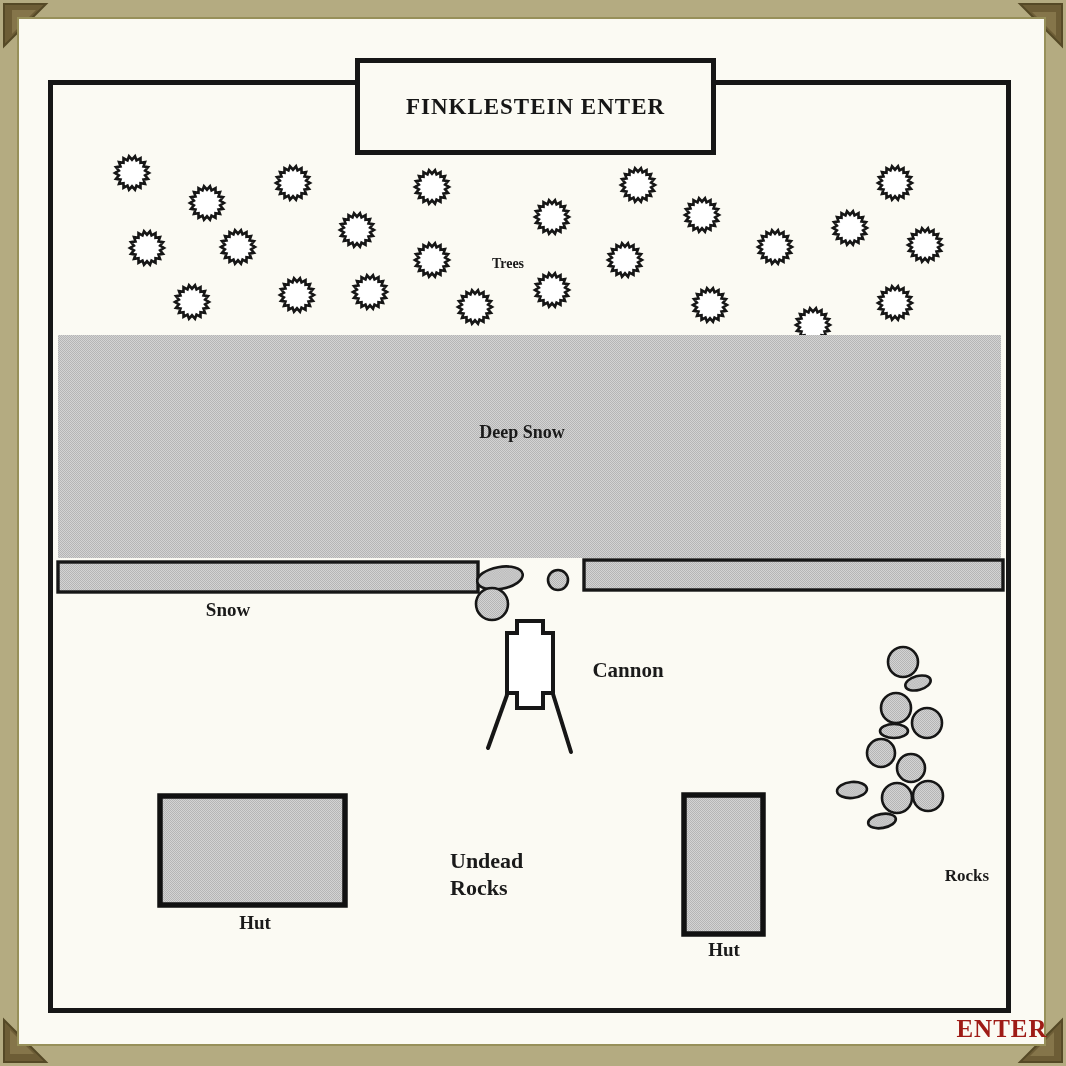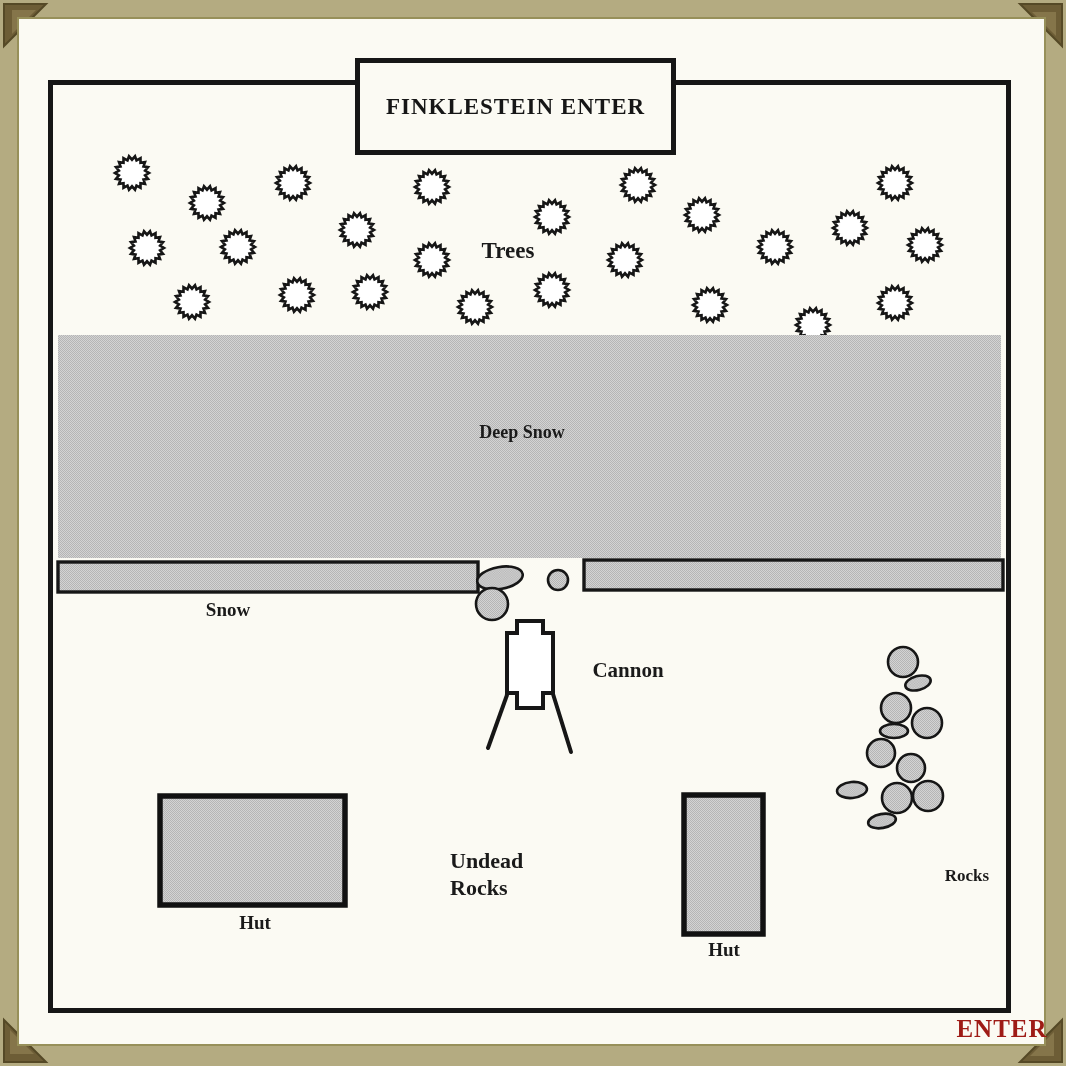--- a/index.html
+++ b/index.html
@@ -22,34 +22,34 @@
   .corner.tr{right:2px;top:2px;transform:rotate(90deg);}
   .corner.br{right:2px;bottom:2px;transform:rotate(180deg);}
   .corner.bl{left:2px;bottom:2px;transform:rotate(270deg);}
   .map-frame{
     position:absolute;left:48px;top:80px;width:963px;height:933px;
     box-sizing:border-box;border:5px solid var(--ink,#161616);
     background:var(--page-white,#fbfaf3);
   }
   #map-svg{position:absolute;left:0;top:0;width:1066px;height:1066px;pointer-events:none;}
   .title-box{
-    position:absolute;left:355px;top:58px;width:321px;height:97px;
+    position:absolute;left:355px;top:58px;width:361px;height:97px;
     box-sizing:border-box;border:5px solid var(--ink,#161616);
     background:var(--page-white,#fbfaf3);
     display:flex;align-items:center;justify-content:center;
     z-index:5;
   }
   .title-box .t{
     font-weight:bold;font-size:23px;letter-spacing:1px;color:var(--ink,#161616);
   }
   .lbl{
     position:absolute;transform:translate(-50%,-50%);
     font-weight:bold;color:#1a1a1a;white-space:nowrap;z-index:4;
   }
-  .lbl-trees{left:508px;top:251px;font-size:23px;}
+  .lbl-trees{left:508px;top:264px;font-size:14px;}
   .lbl-snow{left:522px;top:432px;font-size:18px;}
   .lbl-wall{left:228px;top:610px;font-size:19px;}
   .lbl-cannon{left:628px;top:670px;font-size:21px;}
   .lbl-hut-left{left:255px;top:923px;font-size:19px;}
   .lbl-hut-right{left:724px;top:950px;font-size:19px;}
   .lbl-rocks{left:967px;top:876px;font-size:17px;}
   .undead{
     position:absolute;left:450px;top:847px;z-index:4;
     font-weight:bold;font-size:22px;line-height:27px;color:#1a1a1a;
   }

